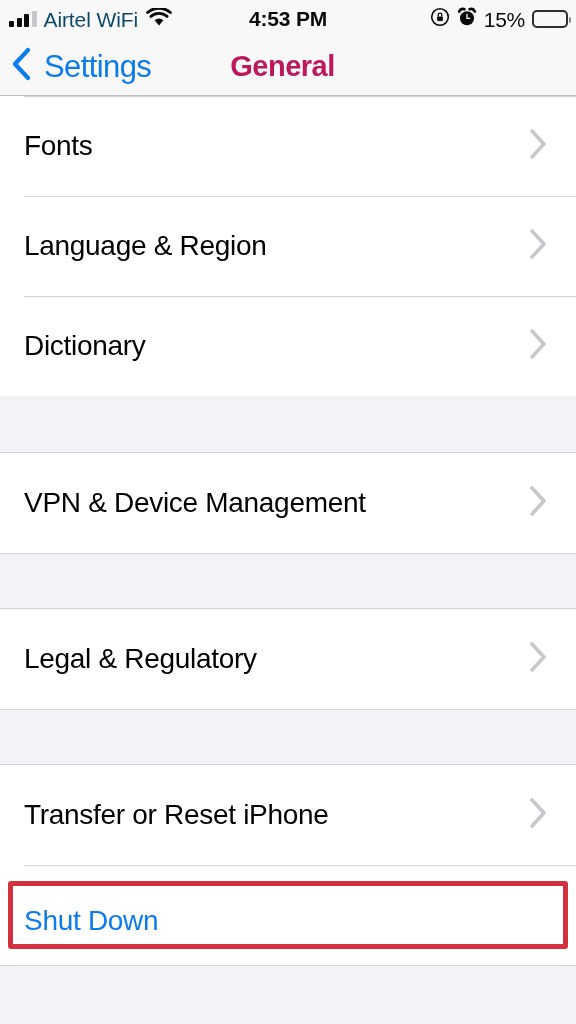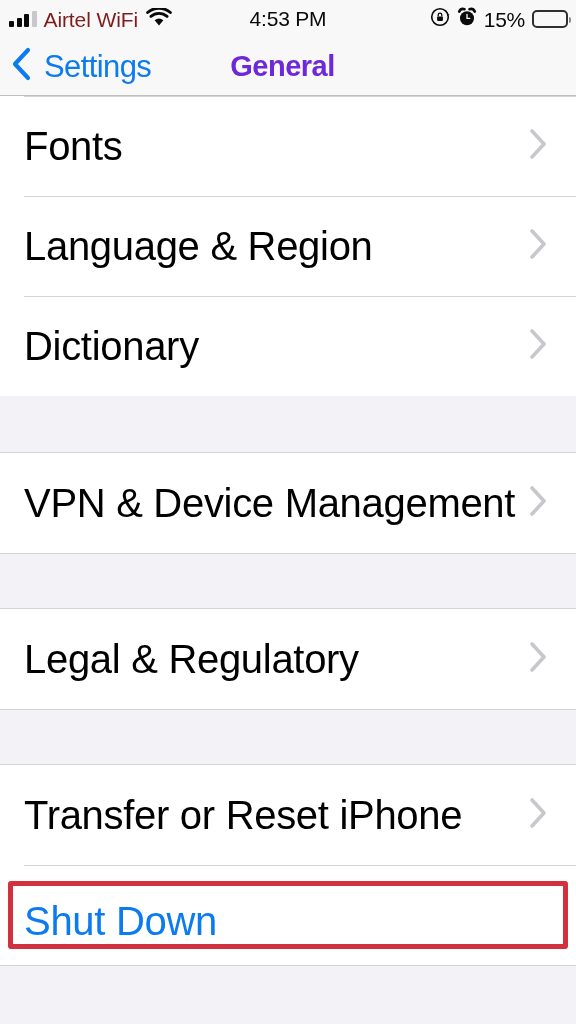--- a/index.html
+++ b/index.html
@@ -43,36 +43,36 @@
     background: #0A0A0A;
     border-radius: 1px;
   }
   .signal-bars i.b1 { height: 6px; }
   .signal-bars i.b2 { height: 9.5px; }
   .signal-bars i.b3 { height: 13px; }
   .signal-bars i.b4 { height: 16px; background: #C8C8CC; }
 
   .carrier-name {
     font-size: 21px;
-    color: #7f1d1d;
+    color: #0c4a6e;
     letter-spacing: -0.1px;
     line-height: 1;
     white-space: nowrap;
   }
   .wifi-icon { display: block; margin-left: 1px; }
 
   .status-center {
     position: absolute;
     left: 0; right: 0;
     text-align: center;
     pointer-events: none;
   }
   .status-time {
     font-size: 21px;
-    font-weight: normal;
+    font-weight: bold;
     color: #0A0A0A;
     letter-spacing: -0.2px;
     line-height: 1;
   }
 
   .status-right {
     position: absolute;
     right: 8px;
     display: flex;
     align-items: center;
@@ -136,21 +136,21 @@
   .nav-title {
     position: absolute;
     left: 0; right: 0;
     top: 0; bottom: 1px;
     display: flex;
     align-items: center;
     justify-content: center;
     padding-right: 11px;
     font-size: 29px;
     font-weight: bold;
-    color: #6d28d9;
+    color: #be185d;
     letter-spacing: -0.5px;
   }
 
   
   .list-scroll {
     position: relative;
     background: #F2F2F7;
     height: 930px;
     overflow: hidden;
   }
@@ -187,21 +187,21 @@
   .row.sep-top::before {
     content: "";
     position: absolute;
     left: 24px;
     right: 0;
     top: 0;
     height: 1px;
     background: #D4D4D8;
   }
   .row-label {
-    font-size: 40px;
+    font-size: 28px;
     color: #000000;
     letter-spacing: -0.3px;
     line-height: 1;
     flex: 1;
   }
   .row-label.blue { color: #0B7BEF; margin-top: 12px; }
 
   .chevron {
     flex: none;
     margin-right: 4px;

